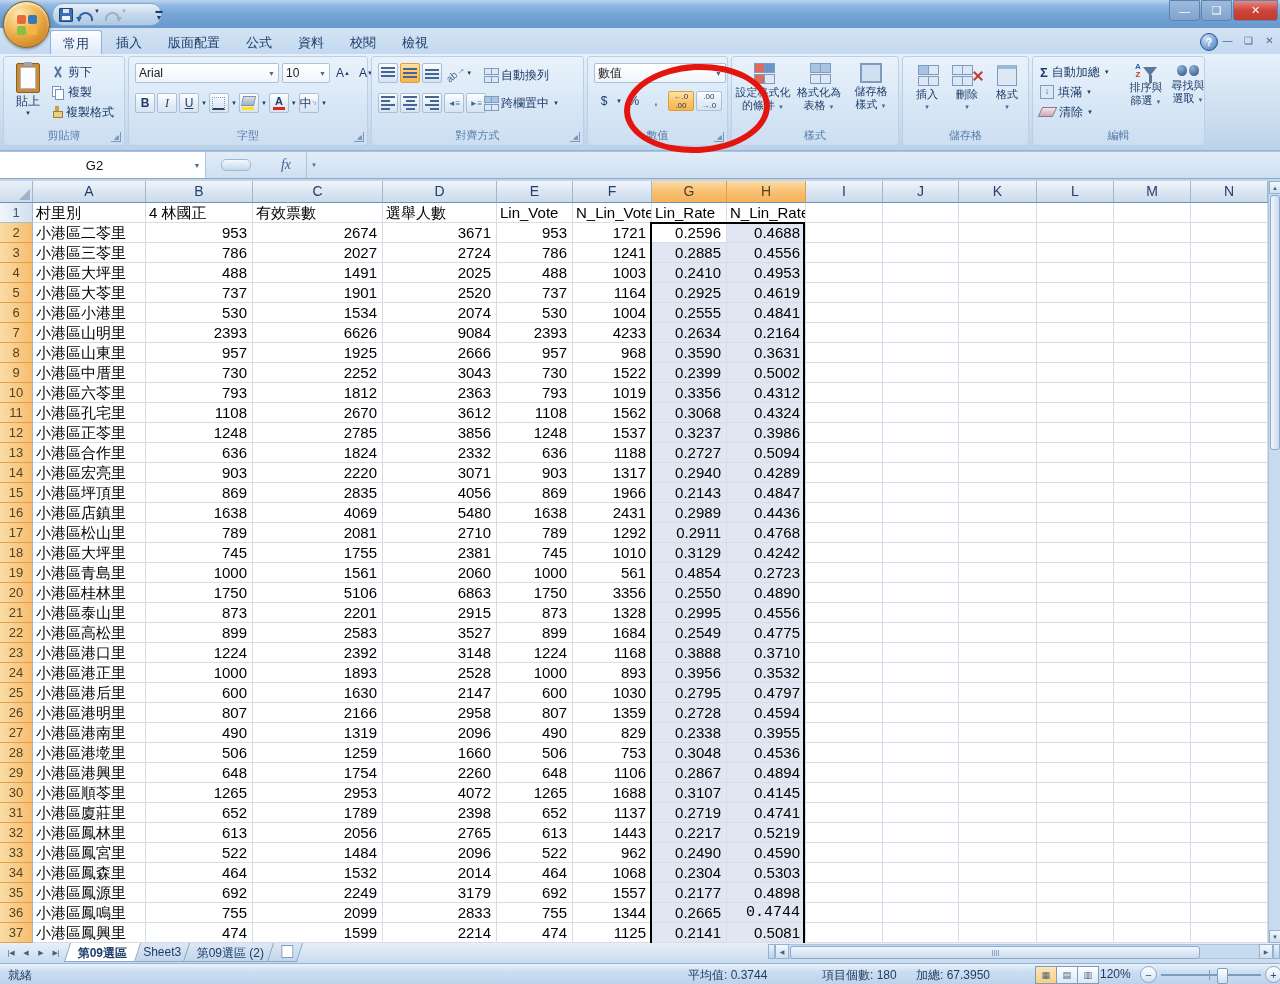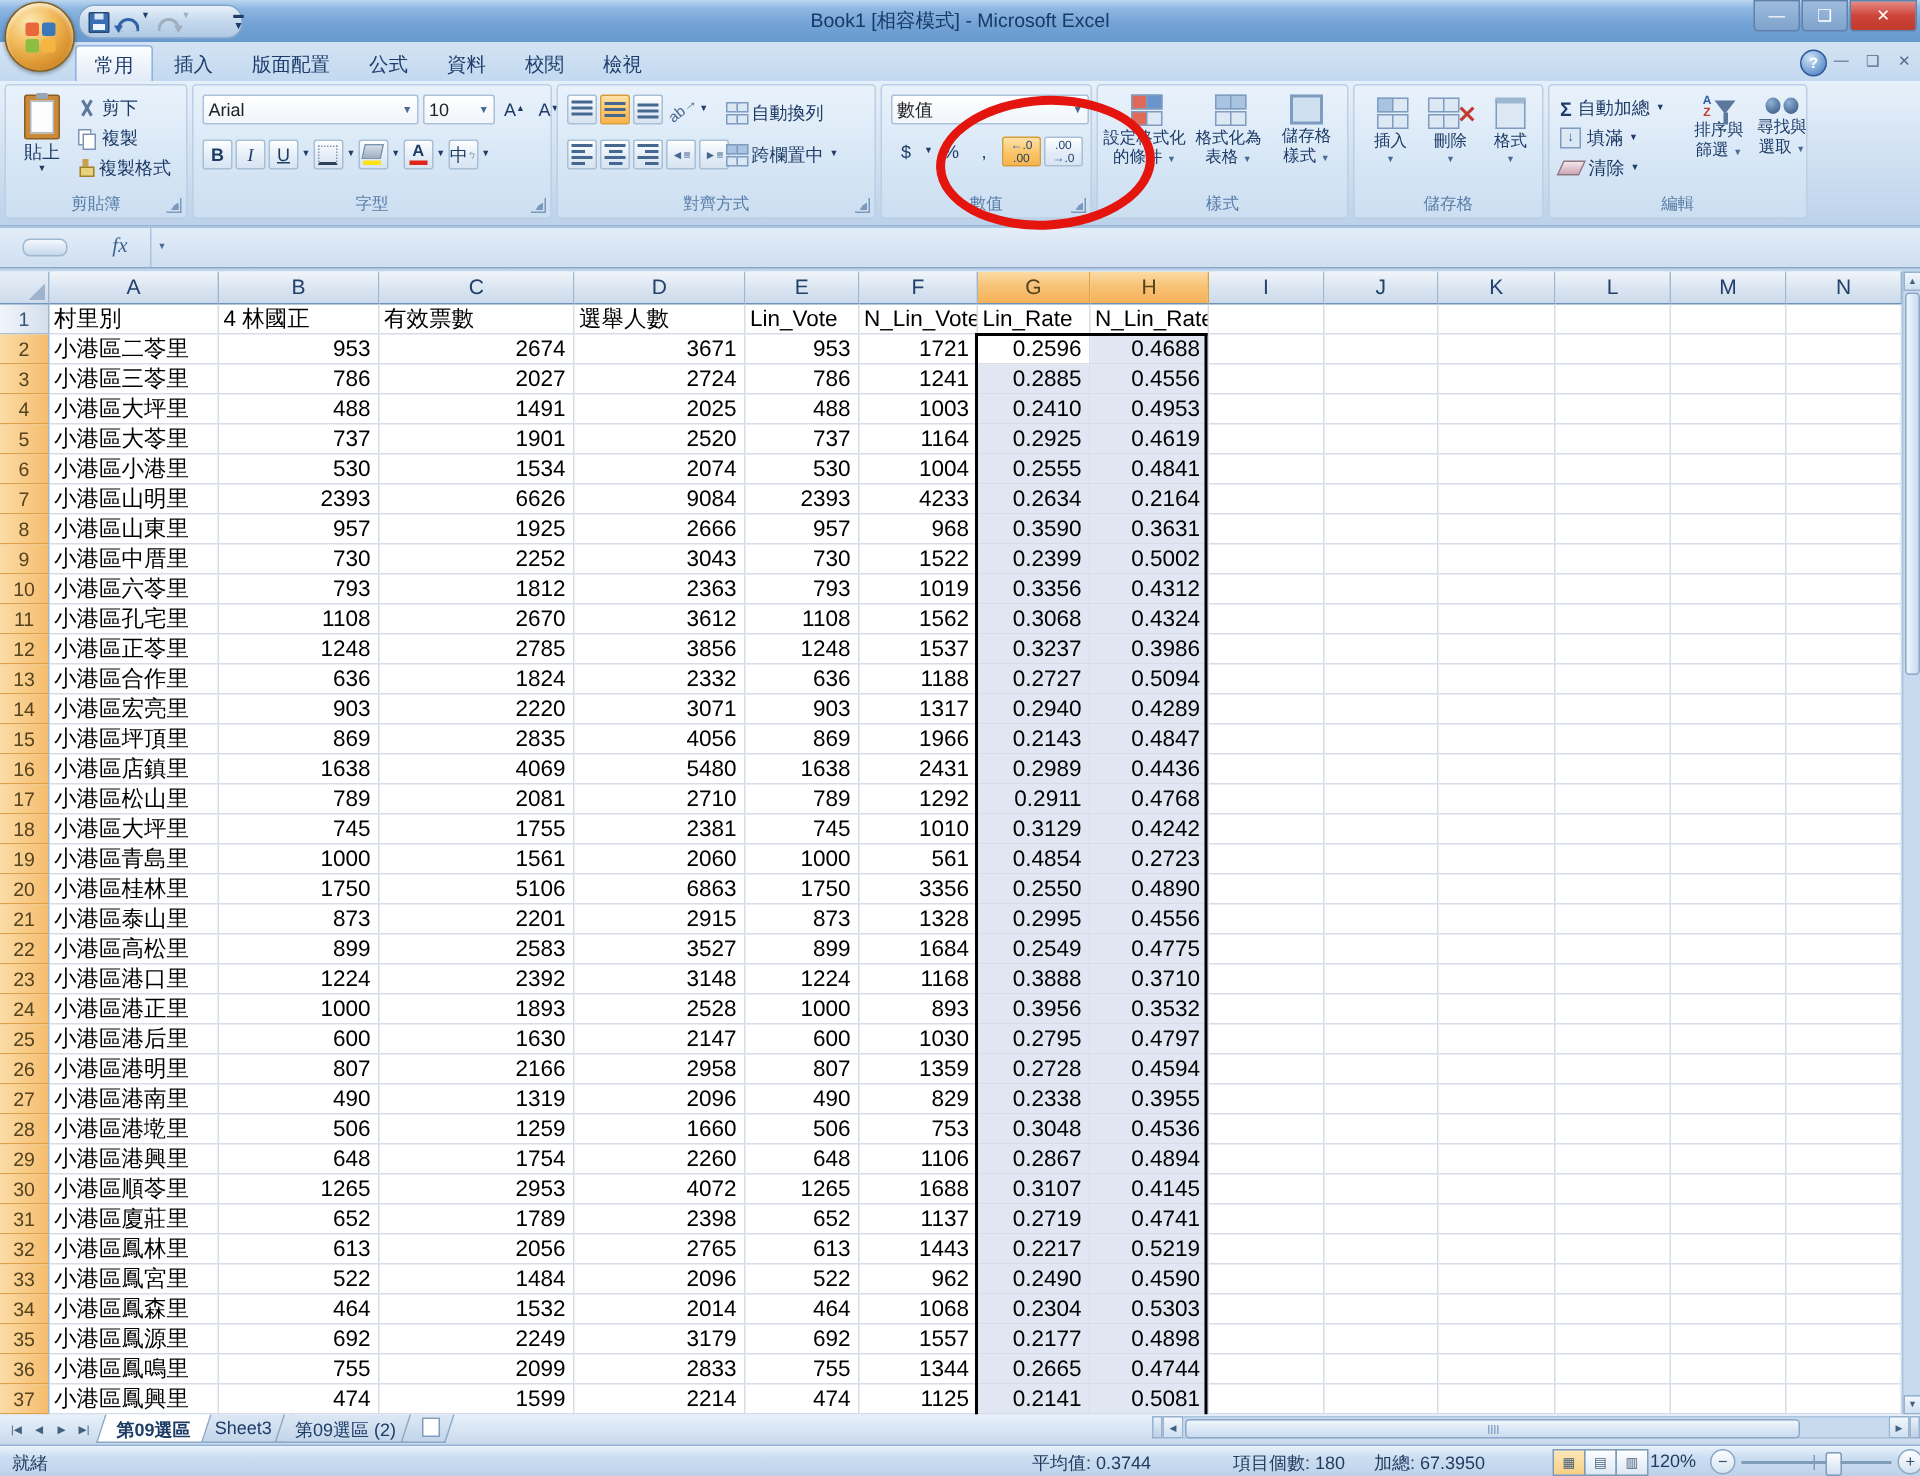--- a/index.html
+++ b/index.html
@@ -184,21 +184,20 @@
       <span style="display:flex;align-items:flex-start;gap:1px;">
           <span class="undo-icon"></span>
           <span class="tiny-drop">▼</span>
         </span>
       <span style="display:flex;align-items:flex-start;gap:1px;">
           <span class="redo-icon"></span>
           <span class="tiny-drop" style="color:#9FAFC2;">▼</span>
         </span>
     </div>
     <div class="abs qat-more">▬<br>▼</div>
-    <div class="abs win-title">Book1  [相容模式] - Microsoft Excel</div>
     <div class="abs win-controls">
       <span class="wc">—</span>
       <span class="wc">❑</span>
       <span class="wc close">✕</span>
     </div>
   </div>
   <div class="abs office-btn">
     <span class="office-logo">
       <span style="background:#E8683C;"></span>
         <span style="background:#3C77B8;"></span>
@@ -506,20 +505,24 @@
           <span class="binoc" style="margin-bottom:2px;"></span>
           <span>尋找與</span>
             <span><span>選取</span> <span class="drop">▼</span></span>
         </div>
       </div>
       <div class="glabel">編輯</div>
     </div>
   </div>
 
   <div class="abs fbar">
+    <div class="namebox">
+      <span class="nb-text">G2</span>
+      <span class="nb-arrow">▼</span>
+    </div>
     <div class="fx-zone">
       <span class="knob"></span>
       <span class="fx">fx</span>
     </div>
     <div class="fexp">▼</div>
   </div>
 
   <div class="abs grid" id="grid">
       <div class="grid-header-row">
         <div class="corner">
@@ -1137,21 +1140,21 @@
       </div>
       <div class="grow">
         <div class="rowhead selhead">36</div>
         <div class="cell tl" style="width: 113px;">小港區鳳鳴里</div>
         <div class="cell num" style="width: 107px;">755</div>
         <div class="cell num" style="width: 130px;">2099</div>
         <div class="cell num" style="width: 114px;">2833</div>
         <div class="cell num" style="width: 76px;">755</div>
         <div class="cell num" style="width: 79px;">1344</div>
         <div class="cell num selcell" style="width: 75px;">0.2665</div>
-        <div class="cell num selcell" style="width: 79px;">0.4744</div>
+        <div class="cell num selcell" style="width: 79px; font-family: Liberation Mono, monospace;">0.4744</div>
         <div class="cell" style="width: 77px;"></div>
         <div class="cell" style="width: 76px;"></div>
         <div class="cell" style="width: 78px;"></div>
         <div class="cell" style="width: 77px;"></div>
         <div class="cell" style="width: 77px;"></div>
         <div class="cell" style="width: 77px;"></div>
       </div>
       <div class="grow">
         <div class="rowhead selhead">37</div>
         <div class="cell tl" style="width: 113px;">小港區鳳興里</div>

